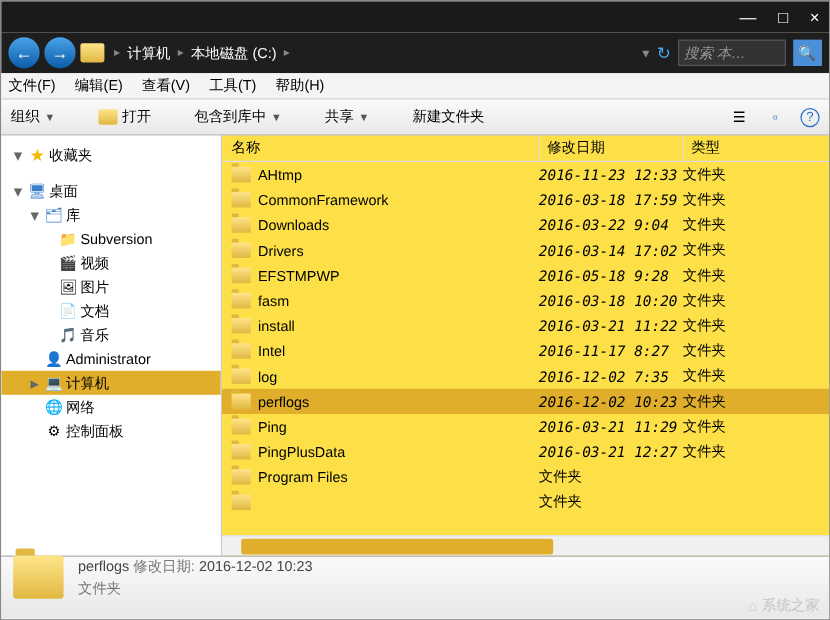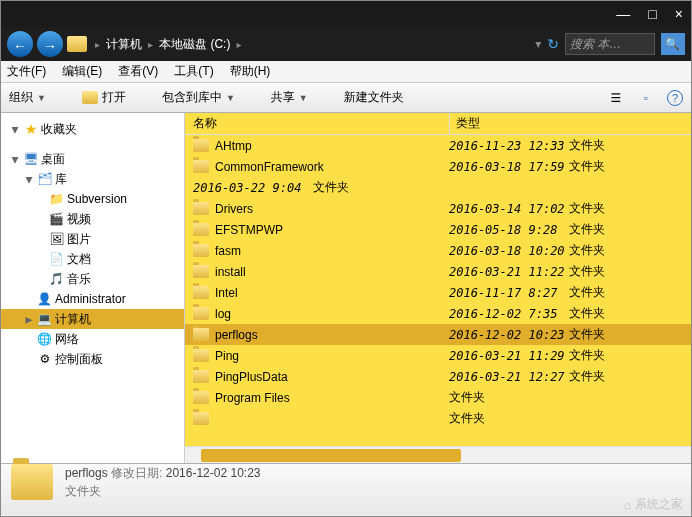--- a/index.html
+++ b/index.html
@@ -38,21 +38,21 @@
 .file-list { flex: 1; overflow-y: auto; overflow-x: auto; position: relative; }
 .file-row { height: 21px; display: flex; align-items: center; padding-left: 8px; }
 .file-row.sel { background: #e0ae2a; }
 .file-row .fname { width: 256px; display: flex; align-items: center; gap: 6px; font-family: monospace, "SimSun"; }
 .file-row .fdate { width: 120px; font-family: monospace, "SimSun"; font-style: italic; }
 .file-row .ftype { width: 80px; }
 .folder-mini { width: 16px; height: 13px; background: linear-gradient(#ffe48a,#e0b841); border-radius: 1px; position: relative; }
 .folder-mini::before { content: ""; position: absolute; top: -3px; left: 0; width: 6px; height: 3px; background: #e0b841; border-radius: 1px 1px 0 0; }
 .hscroll { height: 17px; background: #f0f0f0; border-top: 1px solid #ddd; position: relative; }
 .hscroll-thumb { position: absolute; left: 16px; top: 2px; width: 260px; height: 13px; background: #e0ae2a; border-radius: 2px; }
-.details { height: 52px; background: linear-gradient(#fafafa,#e8e8e8); border-top: 1px solid #b0b0b0; display: flex; align-items: flex-start; padding: 0 10px; gap: 12px; position: relative; }
+.details { height: 52px; background: linear-gradient(#fafafa,#e8e8e8); border-top: 1px solid #b0b0b0; display: flex; align-items: flex-end; padding: 16px 10px; gap: 12px; position: relative; }
 .details-folder { width: 42px; height: 36px; background: linear-gradient(#ffe48a,#e0b841); border-radius: 3px; position: relative; }
 .details-folder::before { content: ""; position: absolute; top: -6px; left: 2px; width: 16px; height: 6px; background: #e0b841; border-radius: 2px 2px 0 0; }
 .details-text { color: #444; line-height: 1.5; }
 .details-text .dim { color: #777; }
 .watermark { position: absolute; right: 8px; bottom: 2px; color: rgba(120,120,120,0.35); font-size: 14px; display: flex; align-items: center; gap: 4px; }
 </style>
 </head>
 <body>
 
 <div class="titlebar">
@@ -170,40 +170,45 @@
       </div>
     <div class="tree-item" style="padding-left:36px">
         <span class="tree-icon">⚙</span>
         <span>控制面板</span>
       </div>
   </div>
 
   <div class="content">
     <div class="col-headers">
       <div class="col-name">名称</div>
+      <div class="col-date col-sep">修改日期</div>
       <div class="col-type col-sep">类型</div>
     </div>
     <div class="file-list" id="file-list">
         <div class="file-row">
           <div class="fname">
             <span class="folder-mini"></span>
             <span>AHtmp</span>
           </div>
           <div class="fdate">2016-11-23 12:33</div>
           <div class="ftype">文件夹</div>
         </div>
         <div class="file-row">
           <div class="fname">
             <span class="folder-mini"></span>
             <span>CommonFramework</span>
           </div>
           <div class="fdate">2016-03-18 17:59</div>
           <div class="ftype">文件夹</div>
         </div>
         <div class="file-row">
+          <div class="fname">
+            <span class="folder-mini"></span>
+            <span>Downloads</span>
+          </div>
           <div class="fdate">2016-03-22 9:04</div>
           <div class="ftype">文件夹</div>
         </div>
         <div class="file-row">
           <div class="fname">
             <span class="folder-mini"></span>
             <span>Drivers</span>
           </div>
           <div class="fdate">2016-03-14 17:02</div>
           <div class="ftype">文件夹</div>

